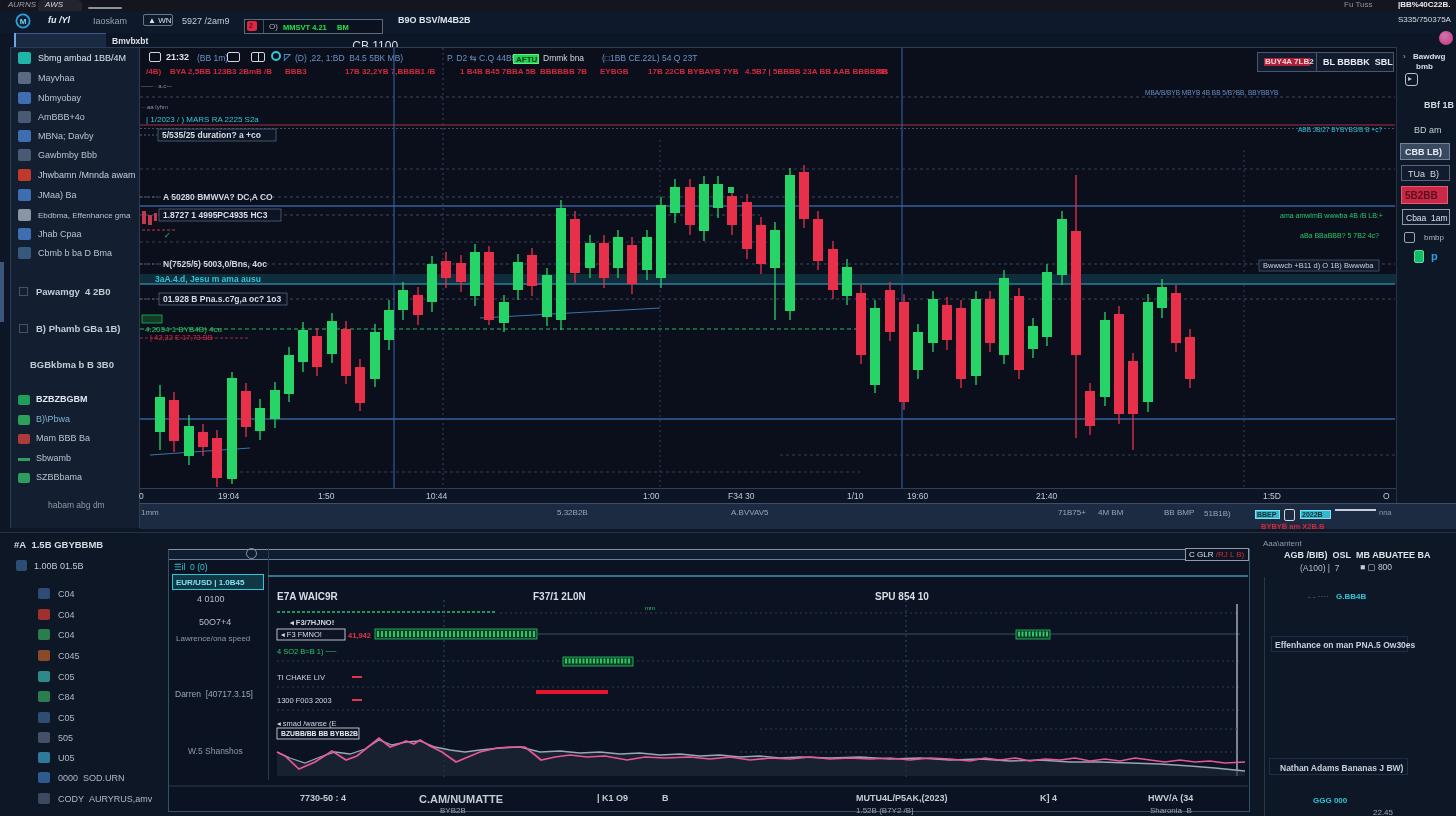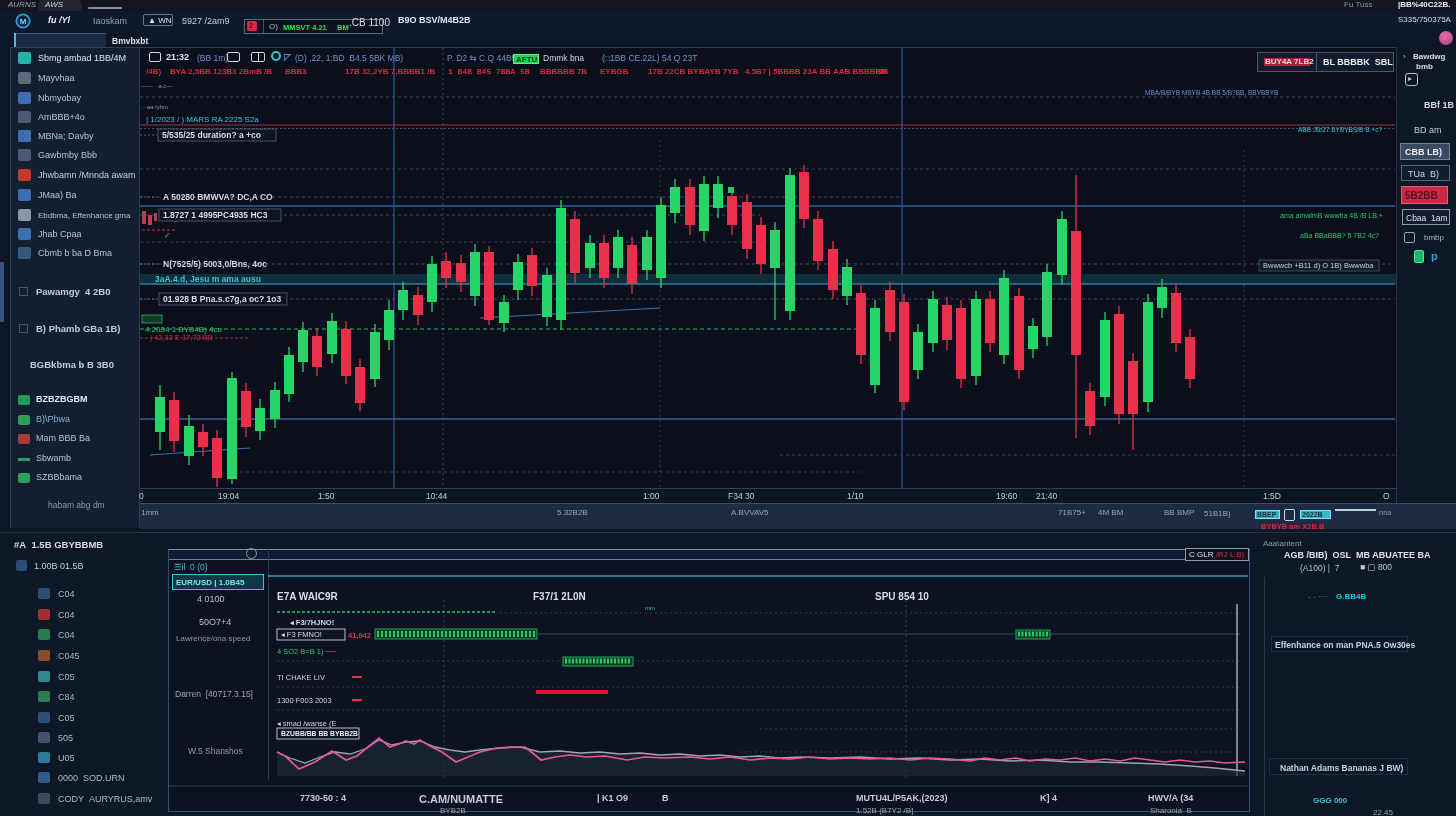--- a/index.html
+++ b/index.html
@@ -30,21 +30,21 @@
 <div class="abs txt" style="left:148px;top:16px;font-size:8px;color:#dde3ea;">▲ WN</div>
 <div class="abs txt" style="left:182px;top:16px;font-size:9px;color:#c3cbd6;">5927 /2am9</div>
 
 <div class="abs" style="left:244px;top:19px;width:139px;height:15px;background:#0a1220;border:1px solid #5d6878;"></div>
 <div class="abs" style="left:247px;top:21px;width:10px;height:10px;background:#e02545;border-radius:2px;"></div>
 <div class="abs txt" style="left:249px;top:22px;font-size:7px;color:#5a0f1d;font-weight:bold;">2</div>
 <div class="abs" style="left:263px;top:20px;width:1px;height:13px;background:#434e5e;"></div>
 <div class="abs txt" style="left:269px;top:22px;font-size:8px;color:#aab3bf;">O)</div>
 <div class="abs txt" style="left:283px;top:22.5px;font-size:7.5px;color:#21e14d;font-weight:bold;">MMSVT 4.21</div>
 <div class="abs txt" style="left:337px;top:22.5px;font-size:7.5px;color:#21e14d;font-weight:bold;">BM</div>
-<div class="abs txt" style="left:349px;top:17px;font-size:10px;color:#d8dee6;">.CB 1100</div>
+<div class="abs txt" style="left:349px;top:39px;font-size:12px;color:#d8dee6;">.CB 1100</div>
 <div class="abs txt" style="left:398px;top:15px;font-size:9px;color:#dfe5ec;font-weight:bold;">B9O BSV/M4B2B</div>
 <div class="abs txt" style="left:1398px;top:15px;font-size:8px;color:#d6dce4;">S335/750375A</div>
 <div class="abs" style="left:1439px;top:31px;width:14px;height:14px;border-radius:50%;background:radial-gradient(circle at 40% 35%, #e06fae, #b03a7a);"></div>
 
 <div class="abs" style="left:14px;top:33px;width:92px;height:14px;background:#1a2a42;border-top:1px solid #3d588a;"></div>
 <div class="abs" style="left:14px;top:33px;width:2px;height:14px;background:#6aa7e8;"></div>
 <div class="abs txt" style="left:19px;top:45px;font-size:8px;color:#7ea8dd;font-weight:bold;">1 Fo0d4a3 smmmnwka</div>
 <div class="abs txt" style="left:112px;top:36px;font-size:8.5px;color:#dbe1e9;font-weight:bold;">Bmvbxbt</div>
 
 <div class="abs" style="left:10px;top:47px;width:130px;height:481px;background:#131f30;border:1px solid #2b3c55;border-bottom:none;"></div>
@@ -101,21 +101,21 @@
 <div class="abs txt" style="left:295px;top:53px;font-size:8.5px;color:#6a93c8;">(D) ,22, 1:BD&nbsp; B4.5 5BK MB)</div>
 <div class="abs txt" style="left:407px;top:53px;font-size:8.5px;color:#6a93c8;padding-left:40px;">P. D2 ⇆ C.Q 44B5D EE</div>
 <div class="abs txt" style="left:513px;top:54px;width:26px;height:10px;background:#1fd44e;border:1px solid #62e88a;"></div>
 <div class="abs txt" style="left:516px;top:55px;font-size:8px;color:#0a3417;font-weight:bold;">AFTU</div>
 <div class="abs txt" style="left:543px;top:53px;font-size:8.5px;color:#cfd6e0;">Dmmk bna</div>
 <div class="abs txt" style="left:602px;top:53px;font-size:8.5px;color:#6a93c8;">(□1BB CE.22L) 54 Q 23T</div>
 <div class="abs txt" style="left:146px;top:67px;font-size:8px;color:#d2293c;font-weight:bold;">/4B)</div>
 <div class="abs txt" style="left:170px;top:67px;font-size:8px;color:#d2293c;font-weight:bold;">BYA 2,5BB 123B3 2BmB /B</div>
 <div class="abs txt" style="left:285px;top:67px;font-size:8px;color:#d2293c;font-weight:bold;">BBB3</div>
 <div class="abs txt" style="left:345px;top:67px;font-size:8px;color:#d2293c;font-weight:bold;">17B 32,2YB 7,BBBB1 /B</div>
-<div class="abs txt" style="left:448px;top:67px;font-size:8px;color:#d2293c;font-weight:bold;font-family:Liberation Mono, monospace;">1 B4B B45 7BBA 5B</div>
+<div class="abs txt" style="left:460px;top:67px;font-size:8px;color:#d2293c;font-weight:bold;">1 B4B B45 7BBA 5B</div>
 <div class="abs txt" style="left:540px;top:67px;font-size:8px;color:#d2293c;font-weight:bold;">BBBBBB 7B</div>
 <div class="abs txt" style="left:600px;top:67px;font-size:8px;color:#d2293c;font-weight:bold;">EYBGB</div>
 <div class="abs txt" style="left:648px;top:67px;font-size:8px;color:#d2293c;font-weight:bold;">17B 22CB BYBAYB 7YB</div>
 <div class="abs txt" style="left:745px;top:67px;font-size:8px;color:#d2293c;font-weight:bold;">4.5B7 | 5BBBB 23A BB AAB BBBBBB</div>
 <div class="abs txt" style="left:878px;top:67px;font-size:8px;color:#d2293c;font-weight:bold;">5B</div>
 
 <svg class="abs" style="left:140px;top:47px;" width="1256" height="456" viewBox="140 47 1256 456">
 <line x1="394" y1="48" x2="394" y2="503" stroke="#2e5a9e" stroke-width="1.2"></line>
 <line x1="902" y1="48" x2="902" y2="503" stroke="#2e5a9e" stroke-width="1.2"></line>
 <line x1="443" y1="48" x2="443" y2="503" stroke="#39465c" stroke-width="1" stroke-dasharray="2,3"></line>
@@ -321,21 +321,21 @@
   </svg>
 
 <div class="abs" style="left:140px;top:488px;width:1256px;height:15px;background:#0d1524;border-top:1px solid #2e405c;"></div>
 <div class="abs txt" style="left:139px;top:491px;font-size:8.5px;color:#c2cbd8;">0</div>
 <div class="abs txt" style="left:218px;top:491px;font-size:8.5px;color:#c2cbd8;">19:04</div>
 <div class="abs txt" style="left:318px;top:491px;font-size:8.5px;color:#c2cbd8;">1:50</div>
 <div class="abs txt" style="left:426px;top:491px;font-size:8.5px;color:#c2cbd8;">10:44</div>
 <div class="abs txt" style="left:643px;top:491px;font-size:8.5px;color:#c2cbd8;">1:00</div>
 <div class="abs txt" style="left:728px;top:491px;font-size:8.5px;color:#c2cbd8;">F34 30</div>
 <div class="abs txt" style="left:847px;top:491px;font-size:8.5px;color:#c2cbd8;">1/10</div>
-<div class="abs txt" style="left:996px;top:491px;font-size:8.5px;color:#c2cbd8;">19:60</div>
+<div class="abs txt" style="left:907px;top:491px;font-size:8.5px;color:#c2cbd8;">19:60</div>
 <div class="abs txt" style="left:1036px;top:491px;font-size:8.5px;color:#c2cbd8;">21:40</div>
 <div class="abs txt" style="left:1263px;top:491px;font-size:8.5px;color:#c2cbd8;">1:5D</div>
 <div class="abs txt" style="left:1383px;top:491px;font-size:8.5px;color:#c2cbd8;">O</div>
 
 <div class="abs" style="left:140px;top:503px;width:1316px;height:26px;background:#1c2a42;border-top:1px solid #3c4f6a;"></div>
 <div class="abs txt" style="left:141px;top:508px;font-size:8px;color:#9aa6b6;">1mm</div>
 <div class="abs txt" style="left:557px;top:508px;font-size:8px;color:#9aa6b6;">5.32B2B</div>
 <div class="abs txt" style="left:731px;top:508px;font-size:8px;color:#9aa6b6;">A.BVVAV5</div>
 <div class="abs txt" style="left:1058px;top:508px;font-size:8px;color:#9aa6b6;">71B75+</div>
 <div class="abs txt" style="left:1098px;top:508px;font-size:8px;color:#9aa6b6;">4M BM</div>

